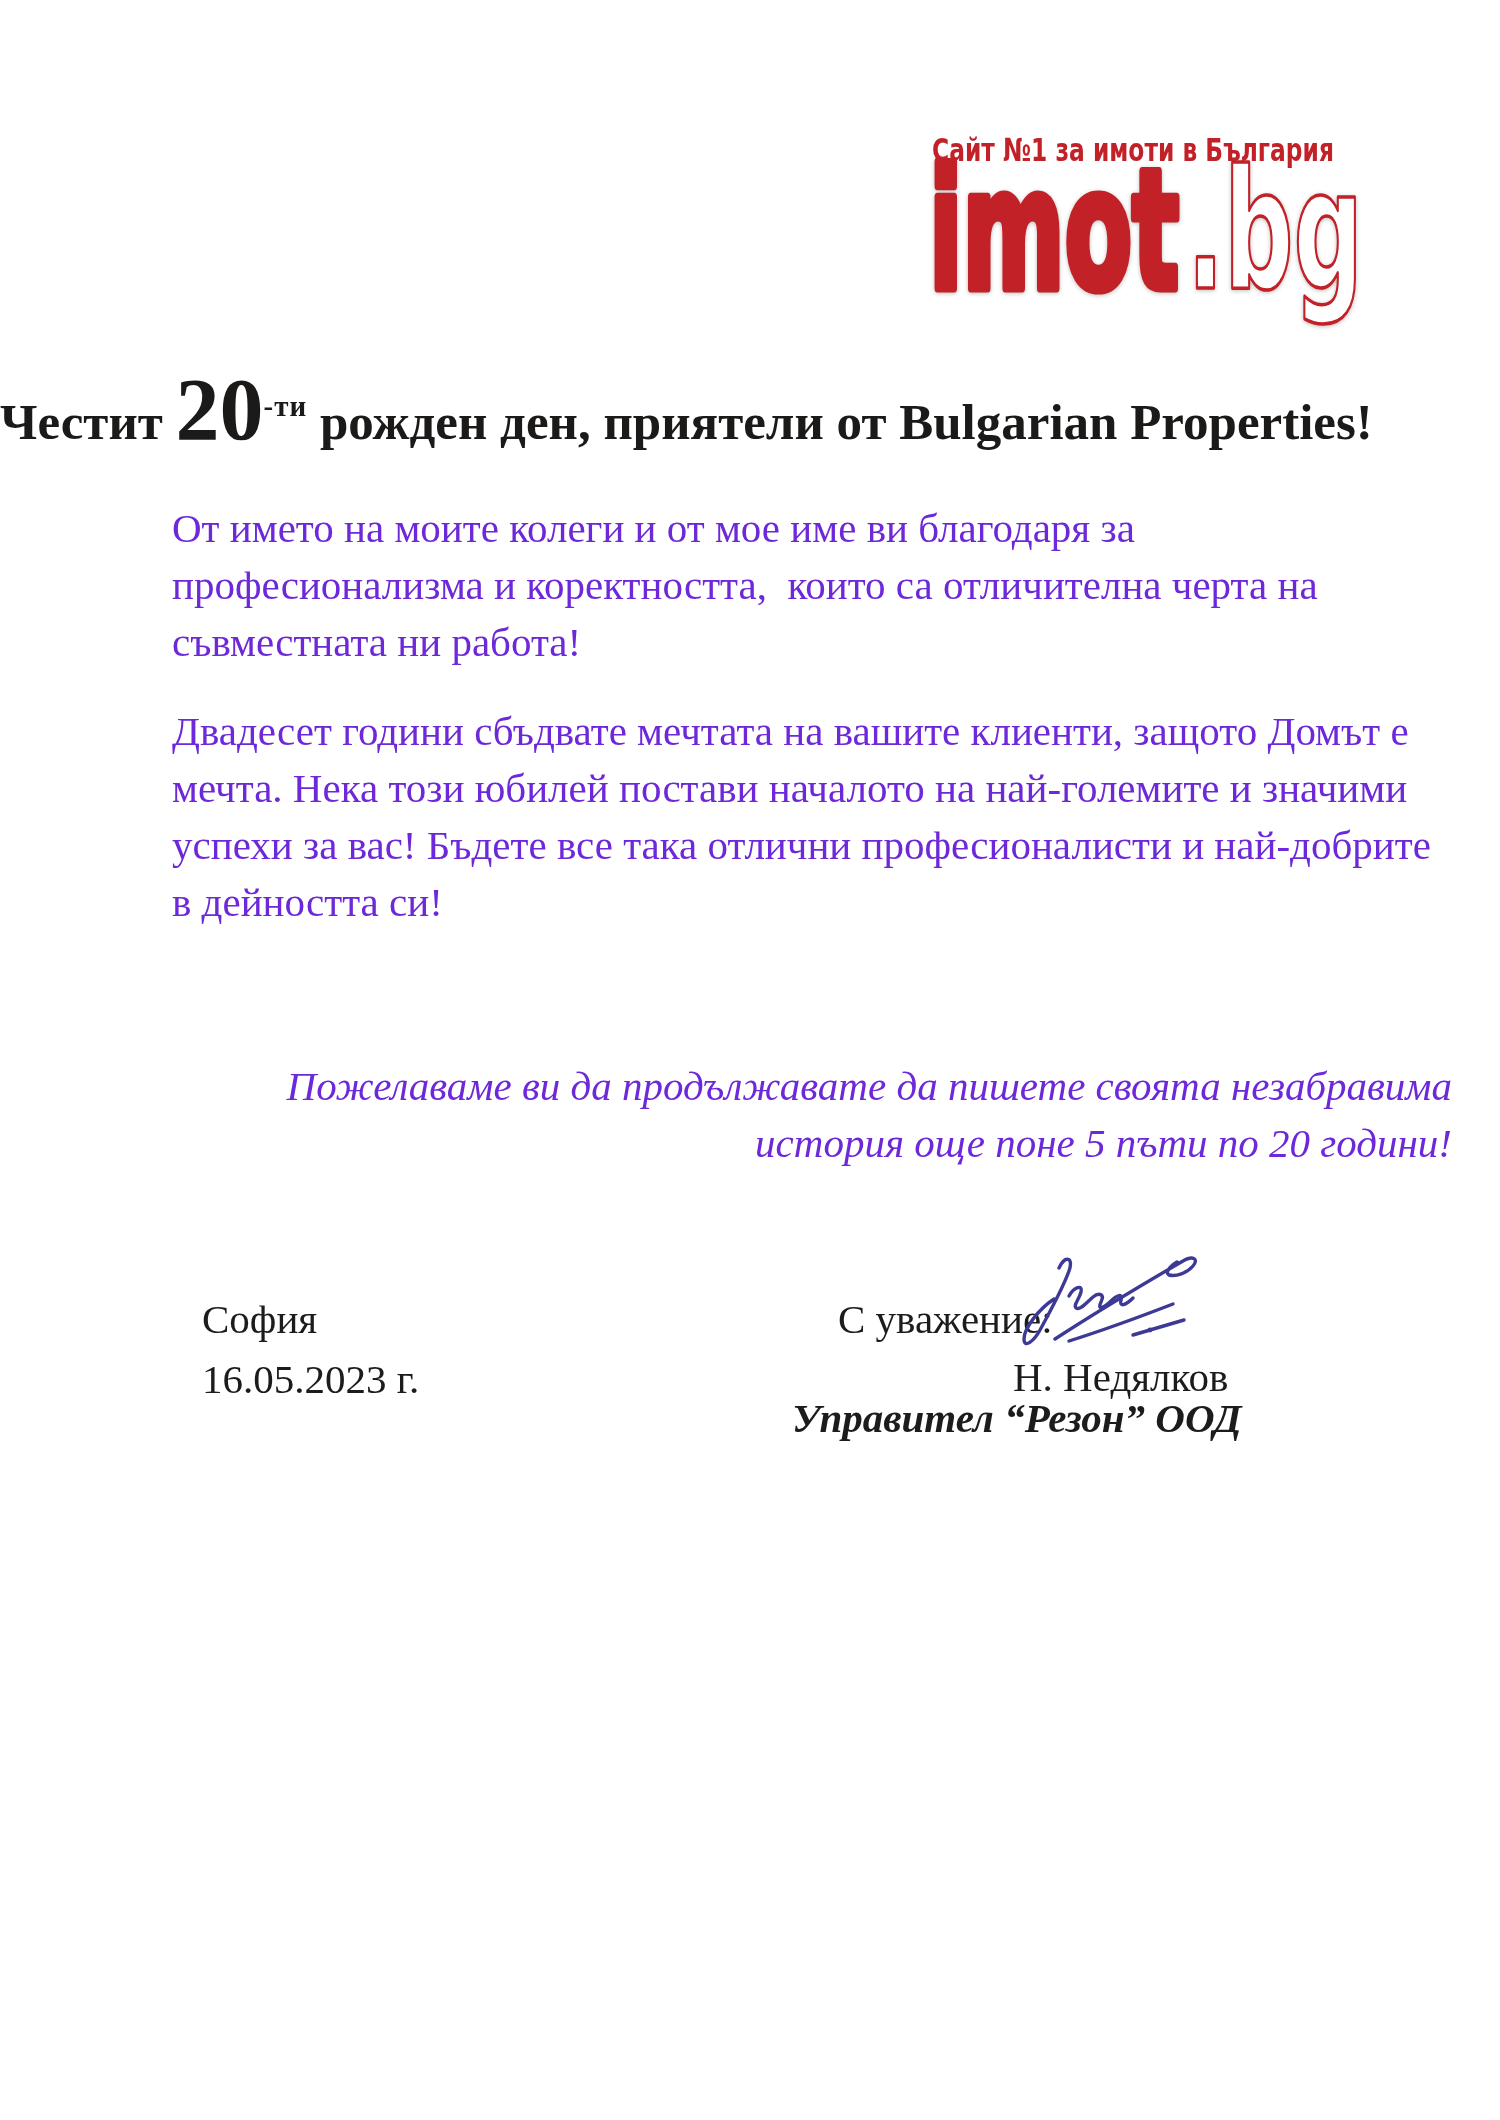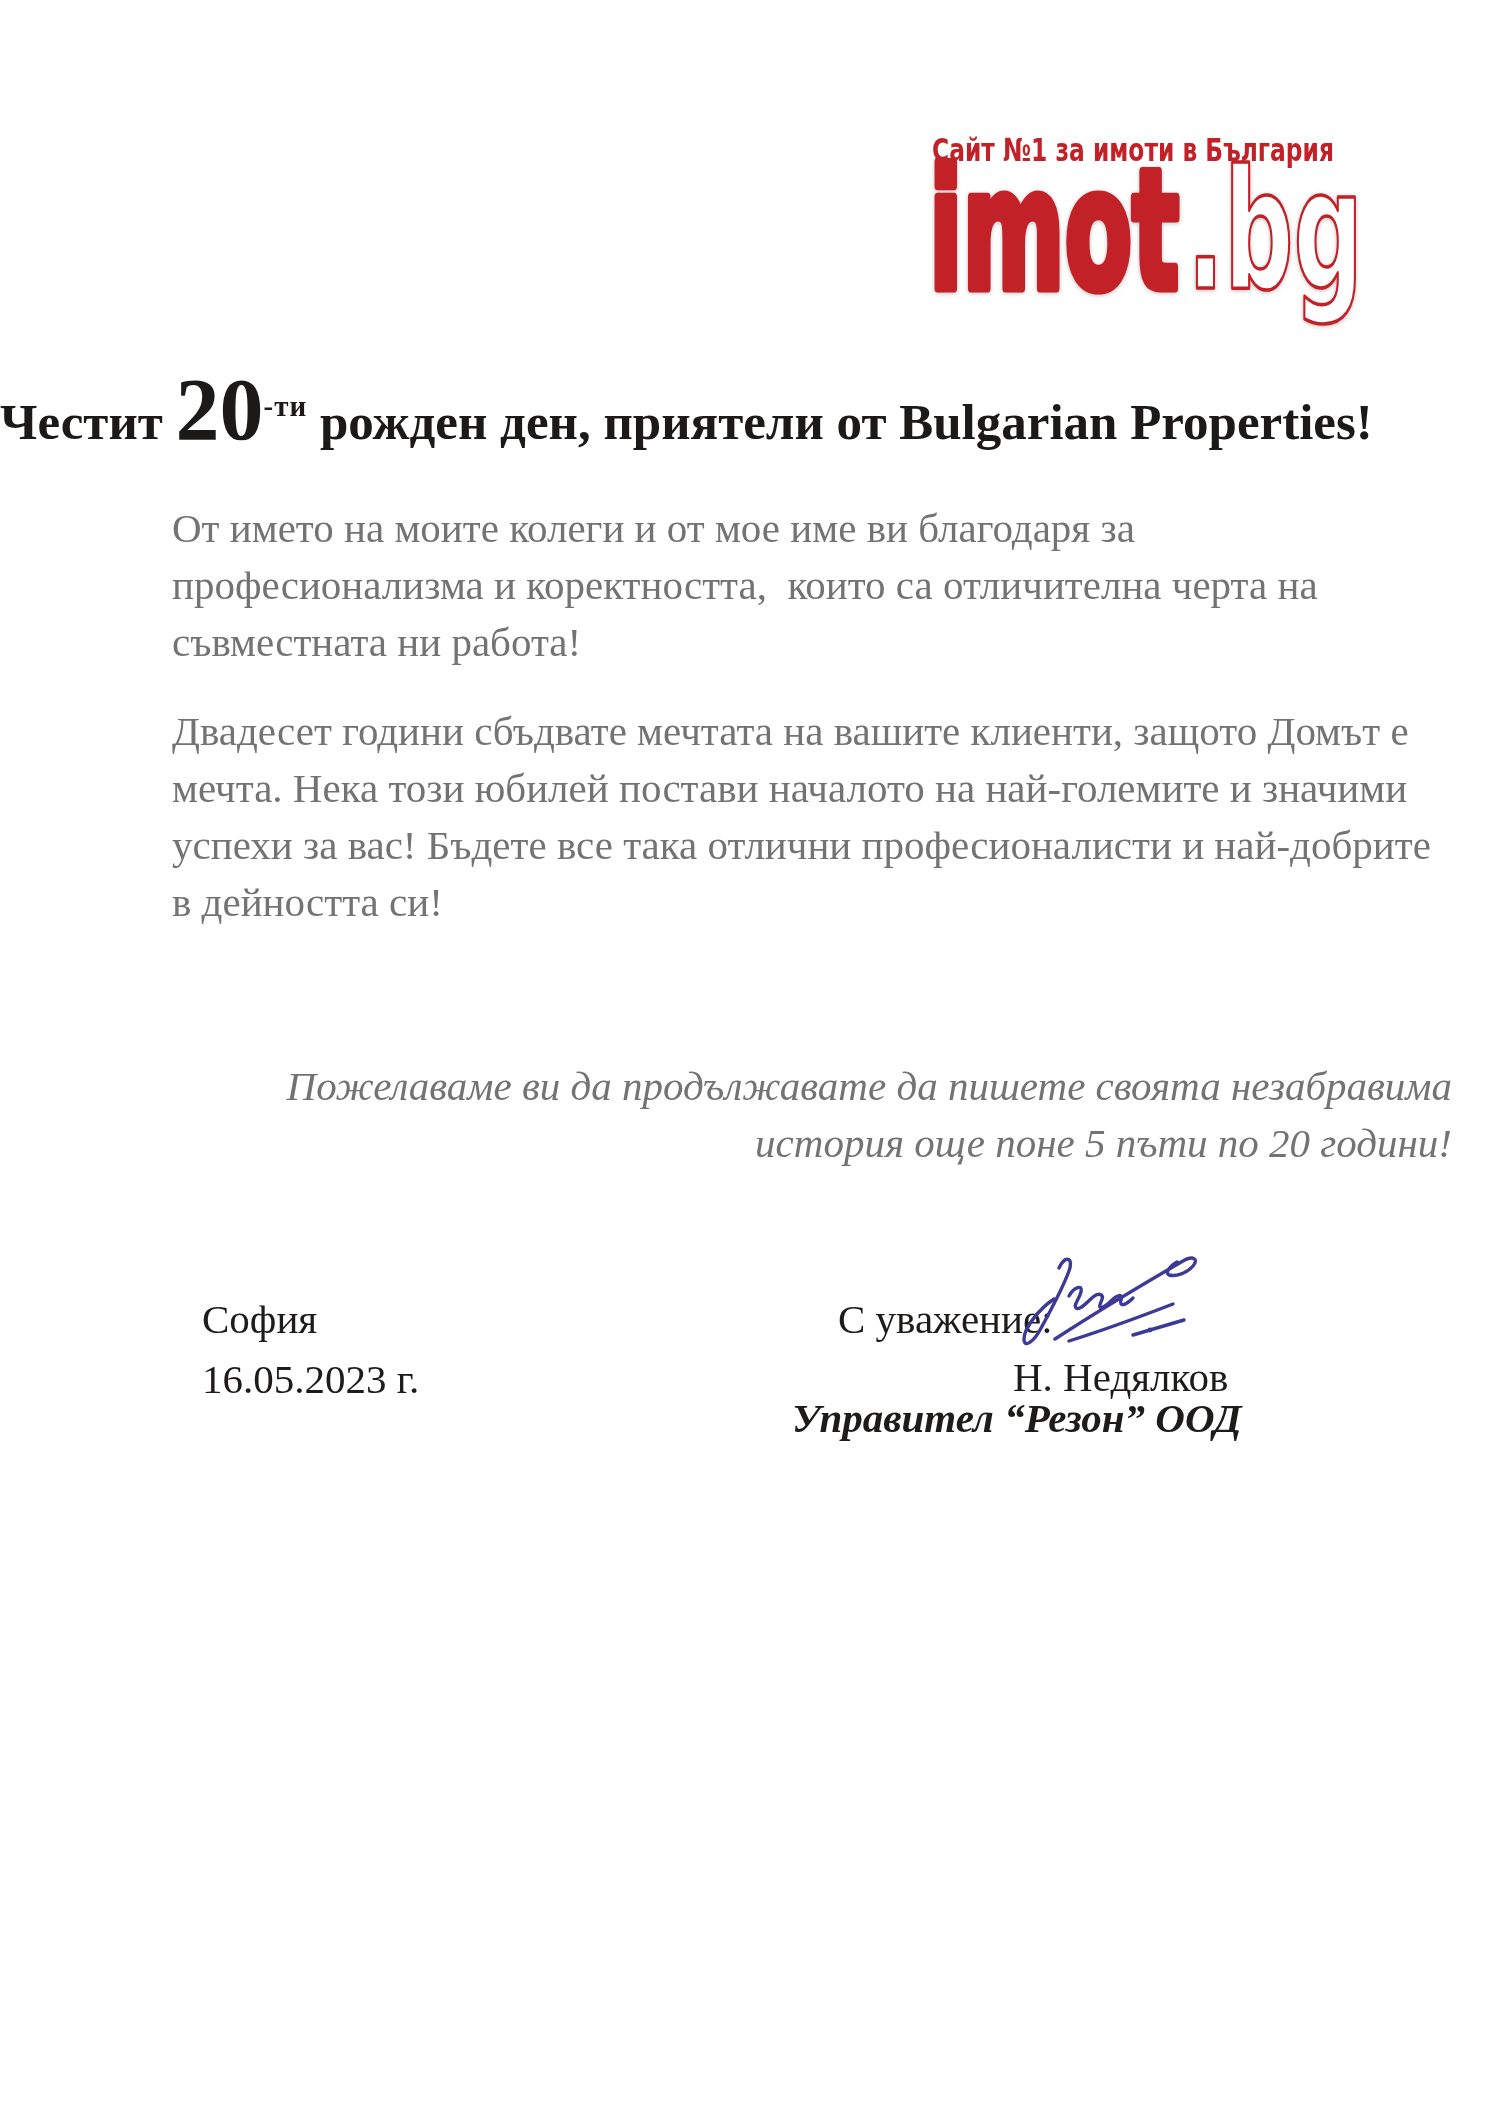--- a/index.html
+++ b/index.html
@@ -23,21 +23,21 @@
   
   .title{
     position:absolute;left:0;right:0;top:366px;margin:0;
     font-weight:bold;font-size:51px;line-height:1;white-space:nowrap;color:#1b1a19;
   }
   .title .big{font-size:88px;}
   .title .sup{font-size:29px;vertical-align:23px;letter-spacing:1px;}
   
   .para{
     position:absolute;left:172px;width:1280px;margin:0;
-    font-size:41px;line-height:57px;white-space:pre;color:#737373;
+    font-size:41px;line-height:57px;white-space:pre;color:#6d28d9;
   }
   .bold{font-weight:bold;}
   .italic{font-style:italic;text-align:right;}
   
   .footer-item{position:absolute;font-size:41px;line-height:57px;white-space:nowrap;text-align:center;}
   .city{left:202px;top:1291px;}
   .date{left:202px;top:1343px;margin-top:8px;}
   .closing{left:810px;top:1291px;margin-left:28px;}
   .signature{position:absolute;left:1012px;top:1242px;}
   .signature path{fill:none;stroke:#3d3a96;stroke-width:3.4;stroke-linecap:round;stroke-linejoin:round;}

